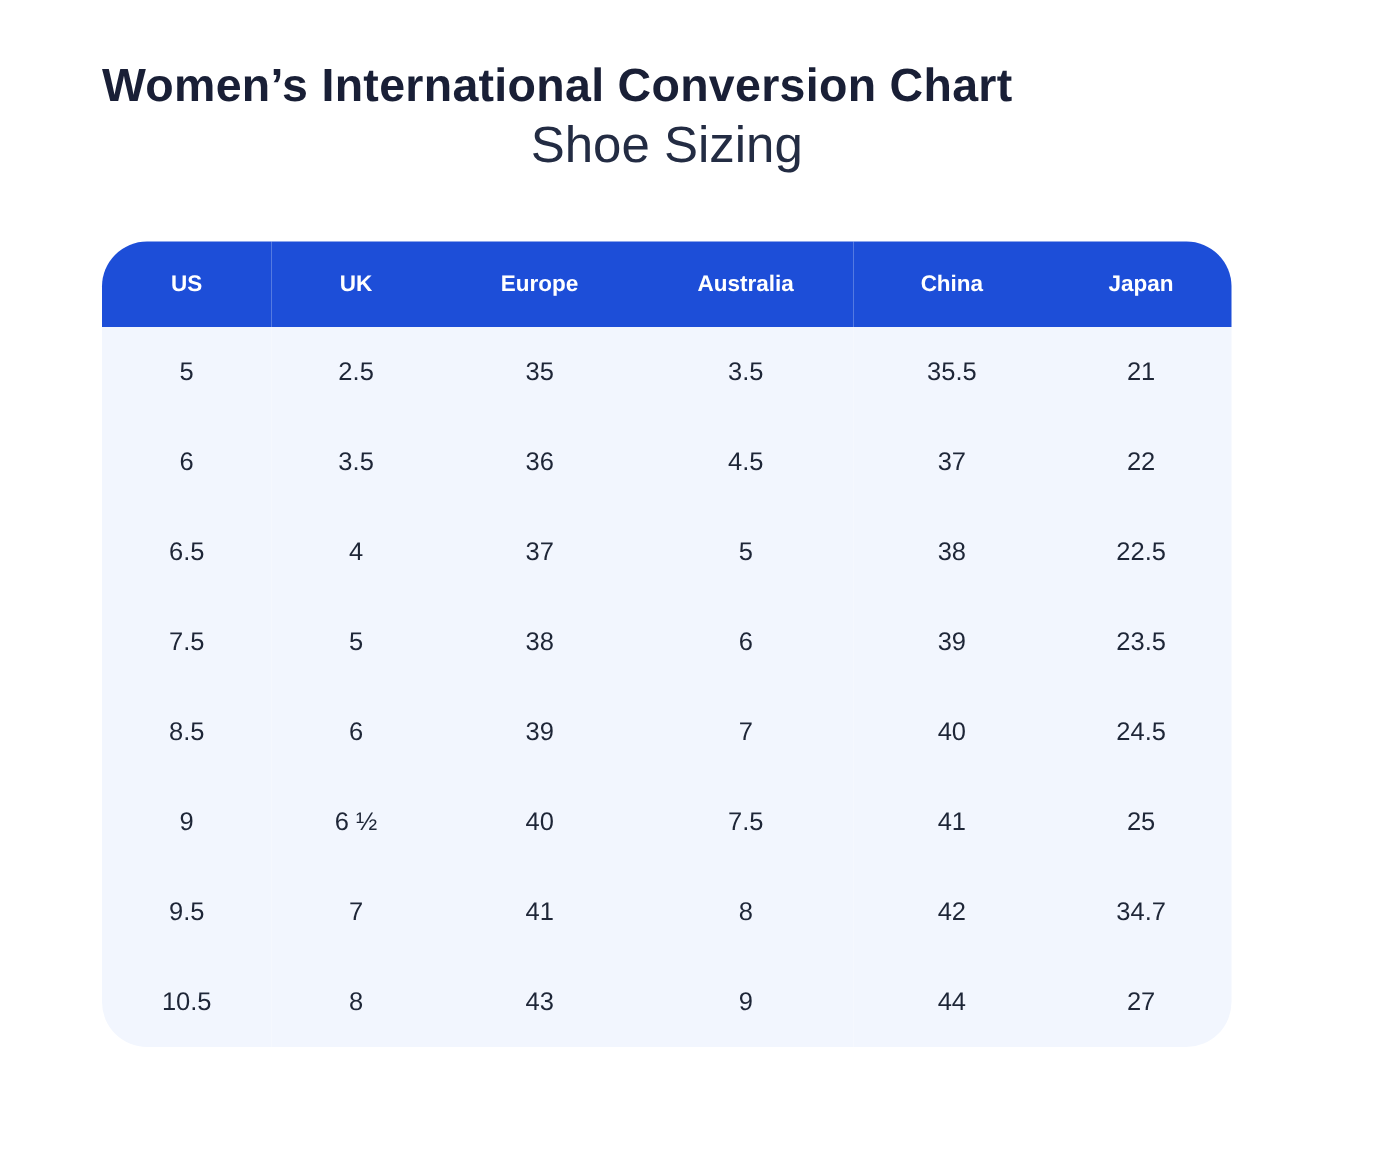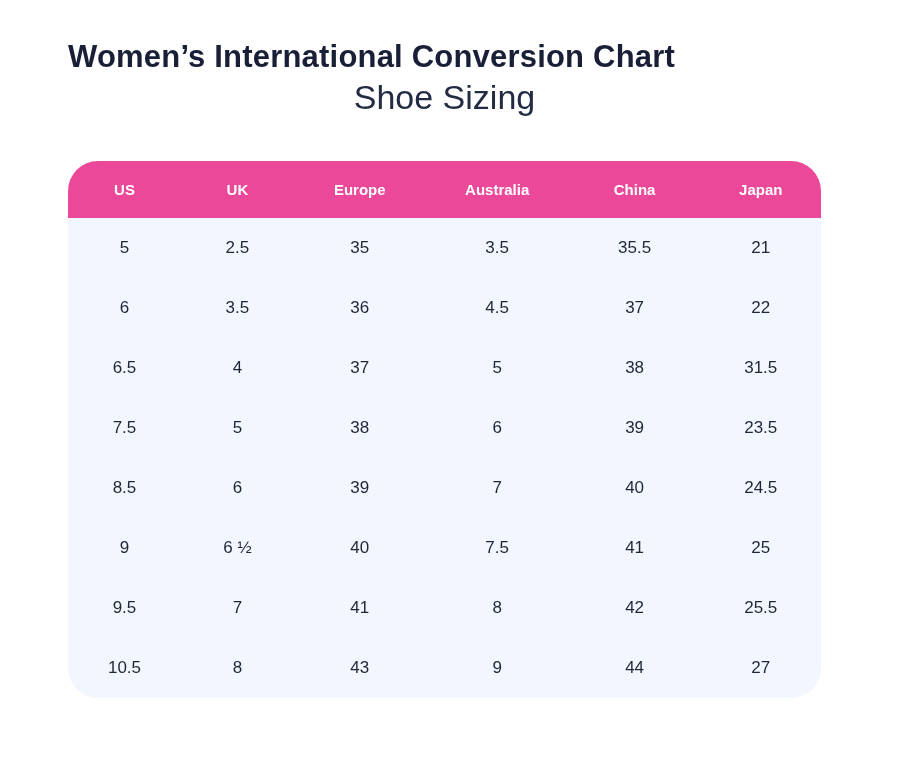--- a/index.html
+++ b/index.html
@@ -36,21 +36,21 @@
   .table-wrap {
     margin-top: 44px;
   }
   table.conversion-table {
     width: 100%;
     border-collapse: separate;
     border-spacing: 0;
     table-layout: fixed;
   }
   table.conversion-table thead th {
-    background: #ec4899;
+    background: #1d4ed8;
     color: #ffffff;
     font-size: 15px;
     font-weight: 700;
     height: 57px;
     text-align: center;
     vertical-align: middle;
     padding: 0;
   }
   table.conversion-table thead th:first-child { border-top-left-radius: 30px; }
   table.conversion-table thead th:last-child  { border-top-right-radius: 30px; }
@@ -110,21 +110,21 @@
             <td>4.5</td>
             <td>37</td>
             <td>22</td>
           </tr>
           <tr>
             <td>6.5</td>
             <td>4</td>
             <td>37</td>
             <td>5</td>
             <td>38</td>
-            <td>31.5</td>
+            <td>22.5</td>
           </tr>
           <tr>
             <td>7.5</td>
             <td>5</td>
             <td>38</td>
             <td>6</td>
             <td>39</td>
             <td>23.5</td>
           </tr>
           <tr>
@@ -142,21 +142,21 @@
             <td>7.5</td>
             <td>41</td>
             <td>25</td>
           </tr>
           <tr>
             <td>9.5</td>
             <td>7</td>
             <td>41</td>
             <td>8</td>
             <td>42</td>
-            <td>25.5</td>
+            <td>34.7</td>
           </tr>
           <tr>
             <td>10.5</td>
             <td>8</td>
             <td>43</td>
             <td>9</td>
             <td>44</td>
             <td>27</td>
           </tr>
         </tbody>

